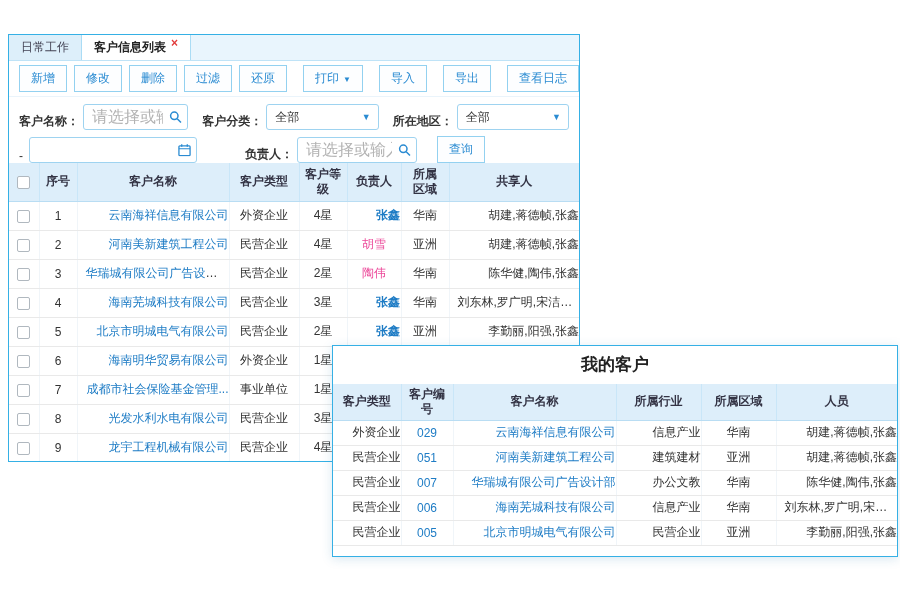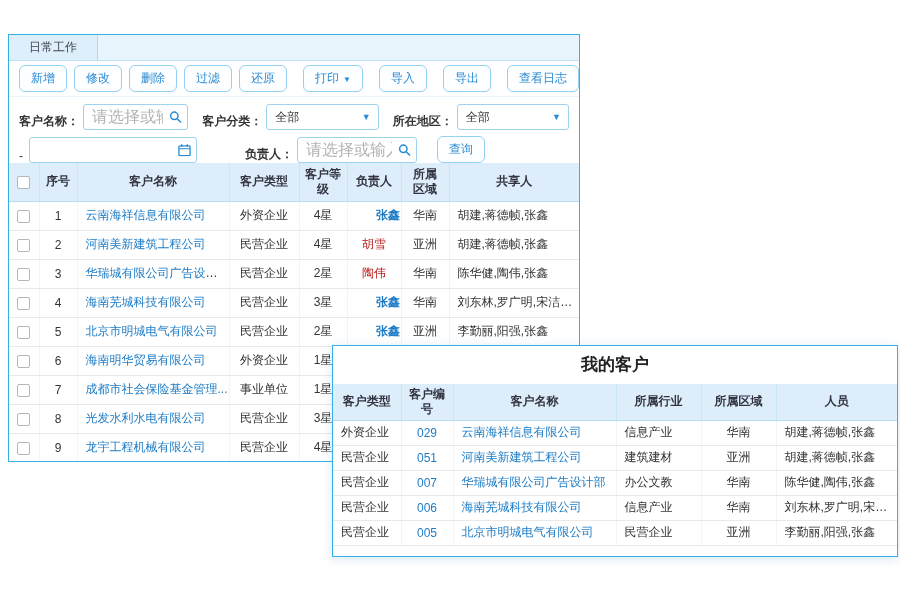--- a/index.html
+++ b/index.html
@@ -7,31 +7,31 @@
               font-family:"Liberation Sans","DejaVu Sans",sans-serif; }
   .stage { position:relative; width:900px; height:600px; }
 
   .panel { position:absolute; background:#fff; border:1px solid #35b0e5; }
   #main-panel { left:8px; top:34px; width:572px; height:428px; overflow:hidden; z-index:1; }
   #overlay-panel { left:332px; top:345px; width:566px; height:212px; z-index:5;
                    box-shadow:0 2px 10px rgba(40,120,170,.18); }
 
   
   .tabbar { display:flex; background:#e9f5fd; border-bottom:1px solid #bfe3f7; height:26px; }
-  .tab { display:flex; align-items:center; padding:0 20px; font-size:12px; color:#445;
+  .tab { display:flex; align-items:center; padding:0 12px; font-size:12px; color:#445;
          background:#ddeffa; border-right:1px solid #aadcf5; cursor:pointer; }
   .tab.active { background:#fff; font-weight:bold; color:#222; }
   .tab .close { color:#e23c3c; font-weight:bold; font-size:12px; margin-left:5px;
                 position:relative; top:-5px; cursor:pointer; }
 
   
   .toolbar { display:flex; align-items:center; height:36px; padding:0 10px; gap:7px;
              border-bottom:1px solid #eaf4fb; }
   .btn { border:1px solid #93d1f0; color:#2a8bd2; background:#fdfeff; font-size:12px;
-         padding:4px 11px; border-radius:6px; cursor:pointer; font-family:inherit; white-space:nowrap; }
+         padding:4px 11px; border-radius:0; cursor:pointer; font-family:inherit; white-space:nowrap; }
   .btn.g { margin-left:9px; }
   .btn .caret { font-size:8px; margin-left:4px; color:#2a8bd2; }
 
   
   .frow { display:flex; align-items:flex-end; height:33px; padding:0 10px; font-size:12px;
           color:#333; overflow:hidden; white-space:nowrap; }
   .flabel { font-weight:bold; color:#333; margin-right:4px; }
   .iwrap { position:relative; display:inline-block; }
   .iwrap input { width:100%; height:26px; border:1px solid #9ed3f0; border-radius:3px;
                  padding:0 24px 0 8px; font-size:16px; color:#333; font-family:inherit; outline:none; }
@@ -45,42 +45,46 @@
   
   table { border-collapse:collapse; width:100%; table-layout:fixed; font-size:12px; }
   thead th { background:#ddeefa; color:#334; font-weight:bold; height:38px; text-align:center;
              vertical-align:middle; border-right:1px solid #c9e6f8; border-bottom:1px solid #b9ddf3;
              white-space:pre-line; line-height:1.25; }
   thead th:last-child { border-right:none; }
   tbody td { height:29px; border-bottom:1px solid #e9e9e9; border-right:1px solid #f0f5f9;
              text-align:center; color:#333; vertical-align:middle; overflow:hidden;
              white-space:nowrap; text-overflow:ellipsis; }
   tbody td:last-child { border-right:none; }
-  td.l, th.l { text-align:left; padding-left:8px; }
+  td.l, th.l { text-align:right; padding-left:8px; }
   .link { color:#1e7cc5; text-decoration:none; cursor:pointer; }
   .mgr-self { color:#1e7cc5; font-weight:bold; cursor:pointer;margin-left:28px; }
-  .mgr-other { color:#b91c1c; cursor:pointer; }
+  .mgr-other { color:#ec4899; cursor:pointer; }
   .cb { width:13px; height:13px; border:1px solid #b0b8bf; border-radius:2px; background:#fff;
         display:inline-block; vertical-align:middle; cursor:pointer; }
 
   
   .ov-title { height:38px; line-height:38px; text-align:center; font-size:17px; font-weight:bold; color:#222; }
   #overlay-panel thead th { height:36px; }
   #overlay-panel tbody td { height:25px; }
 </style>
 </head>
 <body>
 
 <div class="stage">
 
   <div class="panel" id="main-panel">
 
     <div class="tabbar">
       <div class="tab">
         <span>日常工作</span>
+      </div>
+      <div class="tab active">
+        <span>客户信息列表</span>
+        <span class="close">×</span>
       </div>
     </div>
 
     <div class="toolbar">
       <button class="btn">新增</button>
       <button class="btn">修改</button>
       <button class="btn">删除</button>
       <button class="btn">过滤</button>
       <button class="btn">还原</button>
       <button class="btn g">

